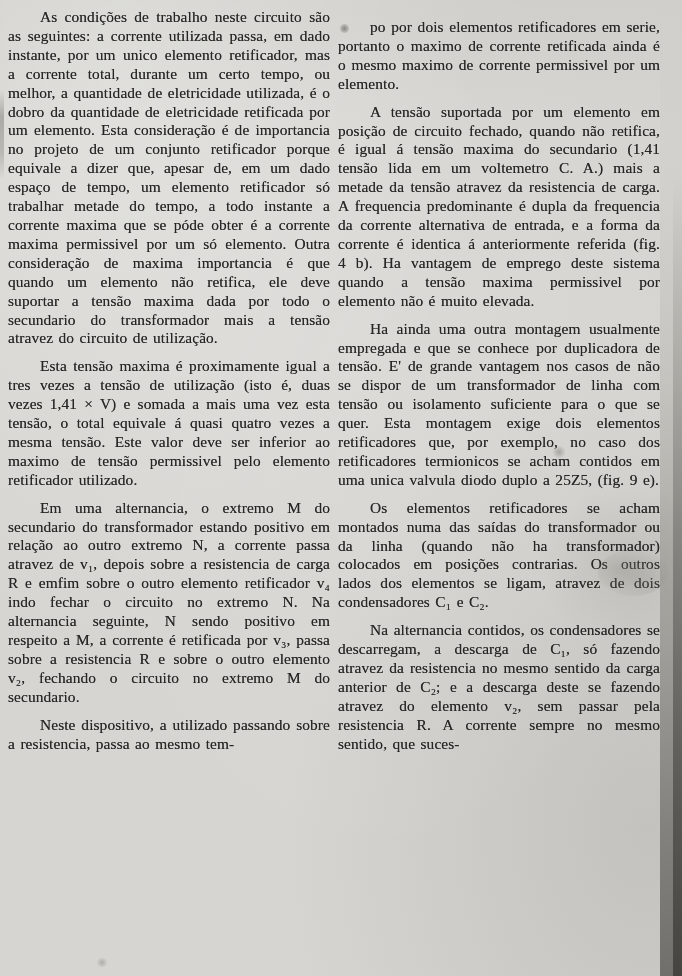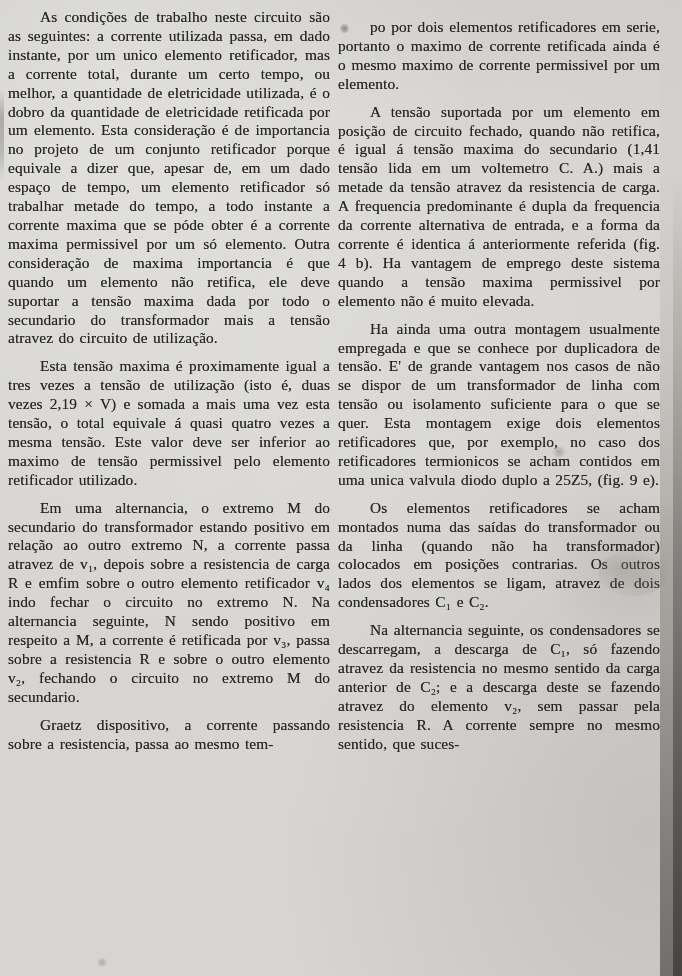--- a/index.html
+++ b/index.html
@@ -116,31 +116,31 @@
 </style>
 </head>
 <body>
 
 <div class="page">
 
   <div class="columns">
 
     <div class="col col-left">
       <p>As condições de trabalho neste circuito são as seguintes: a corrente utilizada passa, em dado instante, por um unico elemento retificador, mas a corrente total, durante um certo tempo, ou melhor, a quantidade de eletricidade utilizada, é o dobro da quantidade de eletricidade retificada por um elemento. Esta consideração é de importancia no projeto de um conjunto retificador porque equivale a dizer que, apesar de, em um dado espaço de tempo, um elemento retificador só trabalhar metade do tempo, a todo instante a corrente maxima que se póde obter é a corrente maxima permissivel por um só elemento. Outra consideração de maxima importancia é que quando um elemento não retifica, ele deve suportar a tensão maxima dada por todo o secundario do transformador mais a tensão atravez do circuito de utilização.</p>
-      <p>Esta tensão maxima é proximamente igual a tres vezes a tensão de utilização (isto é, duas vezes 2,19 × V) e somada a mais uma vez esta tensão, o total equivale á quasi quatro vezes a mesma tensão. Este valor deve ser inferior ao maximo de tensão permissivel pelo elemento retificador utilizado.</p>
+      <p>Esta tensão maxima é proximamente igual a tres vezes a tensão de utilização (isto é, duas vezes 1,41 × V) e somada a mais uma vez esta tensão, o total equivale á quasi quatro vezes a mesma tensão. Este valor deve ser inferior ao maximo de tensão permissivel pelo elemento retificador utilizado.</p>
       <p>Em uma alternancia, o extremo M do secundario do transformador estando positivo em relação ao outro extremo N, a corrente passa atravez de v₁, depois sobre a resistencia de carga R e emfim sobre o outro elemento retificador v₄ indo fechar o circuito no extremo N. Na alternancia seguinte, N sendo positivo em respeito a M, a corrente é retificada por v₃, passa sobre a resistencia R e sobre o outro elemento v₂, fechando o circuito no extremo M do secundario.</p>
-      <p>Graetz dispositivo, a corrente passando sobre a resistencia, passa ao mesmo tem-</p>
+      <p>Neste dispositivo, a utilizado passando sobre a resistencia, passa ao mesmo tem-</p>
     </div>
 
     <div class="col col-right">
       <p>po por dois elementos retificadores em serie, portanto o maximo de corrente retificada ainda é o mesmo maximo de corrente permissivel por um elemento.</p>
       <p>A tensão suportada por um elemento em posição de circuito fechado, quando não retifica, é igual á tensão maxima do secundario (1,41 tensão lida em um voltemetro C. A.) mais a metade da tensão atravez da resistencia de carga. A frequencia predominante é dupla da frequencia da corrente alternativa de entrada, e a forma da corrente é identica á anteriormente referida (fig. 4 b). Ha vantagem de emprego deste sistema quando a tensão maxima permissivel por elemento não é muito elevada.</p>
       <p>Ha ainda uma outra montagem usualmente empregada e que se conhece por duplicadora de tensão. E' de grande vantagem nos casos de não se dispor de um transformador de linha com tensão ou isolamento suficiente para o que se quer. Esta montagem exige dois elementos retificadores que, por exemplo, no caso dos retificadores termionicos se acham contidos em uma unica valvula diodo duplo a 25Z5, (fig. 9 e).</p>
       <p>Os elementos retificadores se acham montados numa das saídas do transformador ou da linha (quando não ha transformador) colocados em posições contrarias. Os outros lados dos elementos se ligam, atravez de dois condensadores C₁ e C₂.</p>
-      <p>Na alternancia seguinte, os condensadores se descarregam, a descarga de C₁, só fazendo atravez da resistencia no mesmo sentido da carga anterior de C₂; e a descarga deste se fazendo atravez do elemento v₂, sem passar pela resistencia R. A corrente sempre no mesmo sentido, que suces-</p>
+      <p>Na alternancia contidos, os condensadores se descarregam, a descarga de C₁, só fazendo atravez da resistencia no mesmo sentido da carga anterior de C₂; e a descarga deste se fazendo atravez do elemento v₂, sem passar pela resistencia R. A corrente sempre no mesmo sentido, que suces-</p>
     </div>
 
   </div>
 
   <div class="edge-shadow"></div>
   <div class="left-edge-mark"></div>
   <div class="smudge smudge-top"></div>
   <div class="smudge smudge-mid"></div>
   <div class="smudge smudge-patch"></div>
   <div class="smudge smudge-bottom"></div>

